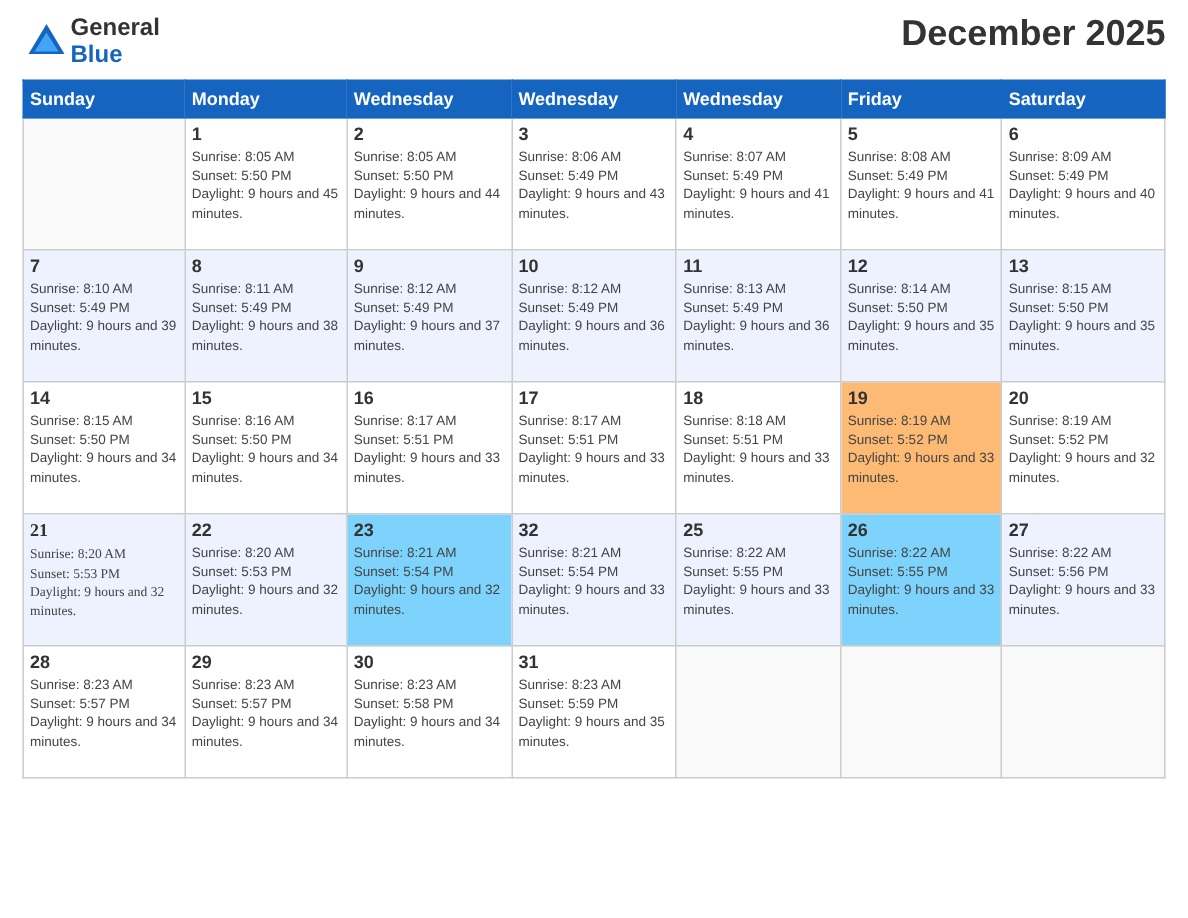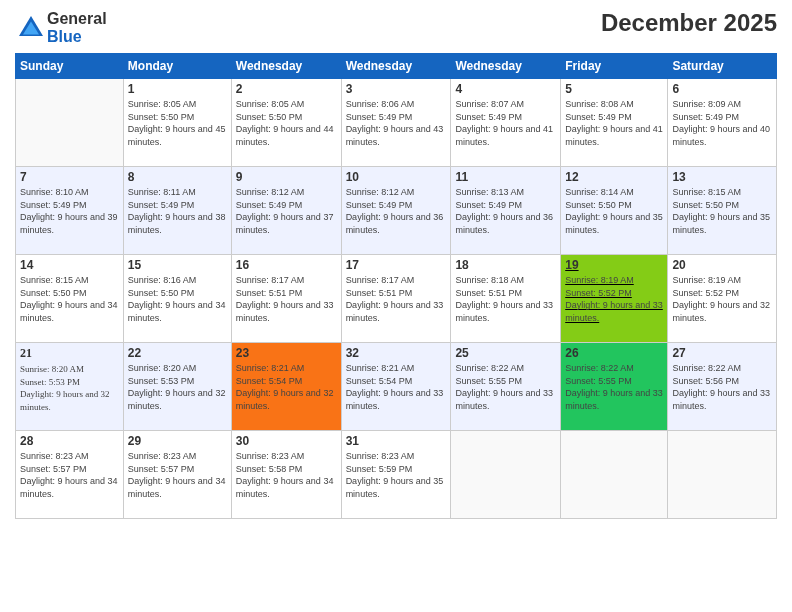--- a/index.html
+++ b/index.html
@@ -200,51 +200,51 @@
             <div class="day-info">Sunrise: 8:17 AM<br>Sunset: 5:51 PM<br>Daylight: 9 hours and 33 minutes.</div>
           </td>
           <td style="background: rgb(255, 255, 255);">
             <span class="day-num">17</span>
             <div class="day-info">Sunrise: 8:17 AM<br>Sunset: 5:51 PM<br>Daylight: 9 hours and 33 minutes.</div>
           </td>
           <td style="background: rgb(255, 255, 255);">
             <span class="day-num">18</span>
             <div class="day-info">Sunrise: 8:18 AM<br>Sunset: 5:51 PM<br>Daylight: 9 hours and 33 minutes.</div>
           </td>
-          <td style="background: #84cc16; text-decoration: underline;">
+          <td style="background: #fdba74;">
             <span class="day-num">19</span>
             <div class="day-info">Sunrise: 8:19 AM<br>Sunset: 5:52 PM<br>Daylight: 9 hours and 33 minutes.</div>
           </td>
           <td style="background: rgb(255, 255, 255);">
             <span class="day-num">20</span>
             <div class="day-info">Sunrise: 8:19 AM<br>Sunset: 5:52 PM<br>Daylight: 9 hours and 32 minutes.</div>
           </td>
         </tr>
         <tr>
           <td style="background: rgb(238, 242, 255); font-family: Liberation Serif, serif;">
             <span class="day-num">21</span>
             <div class="day-info">Sunrise: 8:20 AM<br>Sunset: 5:53 PM<br>Daylight: 9 hours and 32 minutes.</div>
           </td>
           <td style="background: rgb(238, 242, 255);">
             <span class="day-num">22</span>
             <div class="day-info">Sunrise: 8:20 AM<br>Sunset: 5:53 PM<br>Daylight: 9 hours and 32 minutes.</div>
           </td>
-          <td style="background: #f97316;">
+          <td style="background: #7dd3fc;">
             <span class="day-num">23</span>
             <div class="day-info">Sunrise: 8:21 AM<br>Sunset: 5:54 PM<br>Daylight: 9 hours and 32 minutes.</div>
           </td>
           <td style="background: rgb(238, 242, 255);">
             <span class="day-num">32</span>
             <div class="day-info">Sunrise: 8:21 AM<br>Sunset: 5:54 PM<br>Daylight: 9 hours and 33 minutes.</div>
           </td>
           <td style="background: rgb(238, 242, 255);">
             <span class="day-num">25</span>
             <div class="day-info">Sunrise: 8:22 AM<br>Sunset: 5:55 PM<br>Daylight: 9 hours and 33 minutes.</div>
           </td>
-          <td style="background: #22c55e;">
+          <td style="background: #7dd3fc;">
             <span class="day-num">26</span>
             <div class="day-info">Sunrise: 8:22 AM<br>Sunset: 5:55 PM<br>Daylight: 9 hours and 33 minutes.</div>
           </td>
           <td style="background: rgb(238, 242, 255);">
             <span class="day-num">27</span>
             <div class="day-info">Sunrise: 8:22 AM<br>Sunset: 5:56 PM<br>Daylight: 9 hours and 33 minutes.</div>
           </td>
         </tr>
         <tr>
           <td style="background: rgb(255, 255, 255);">

